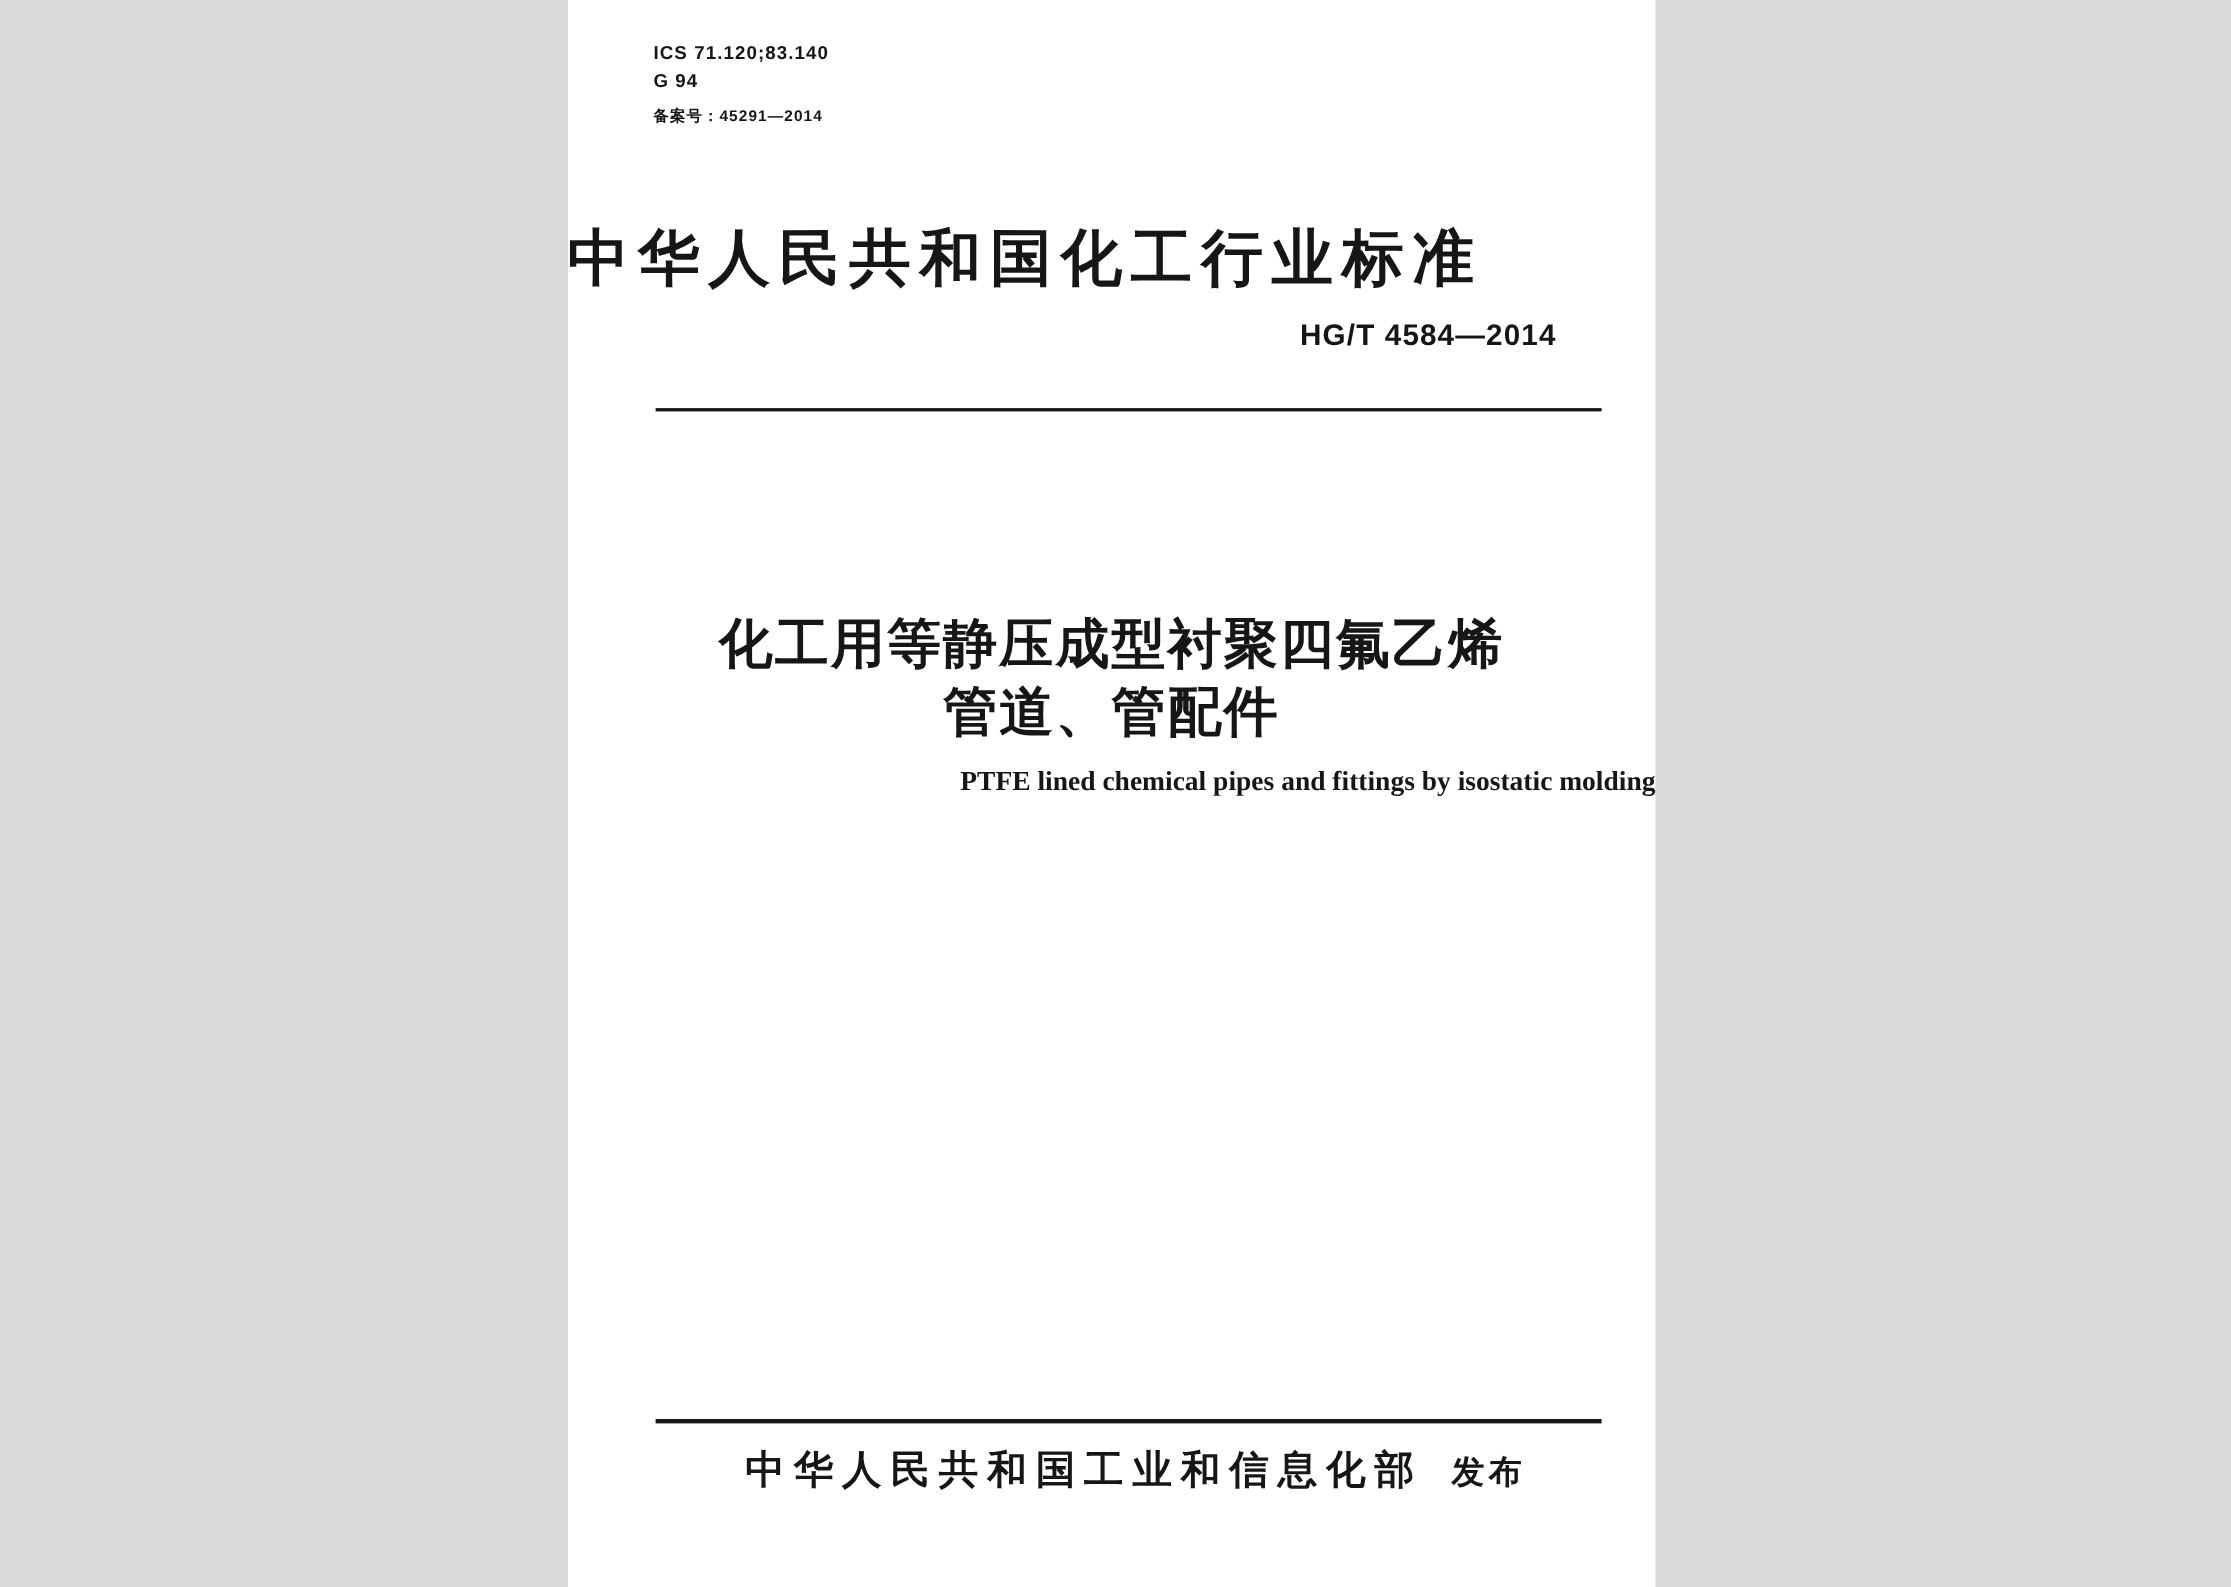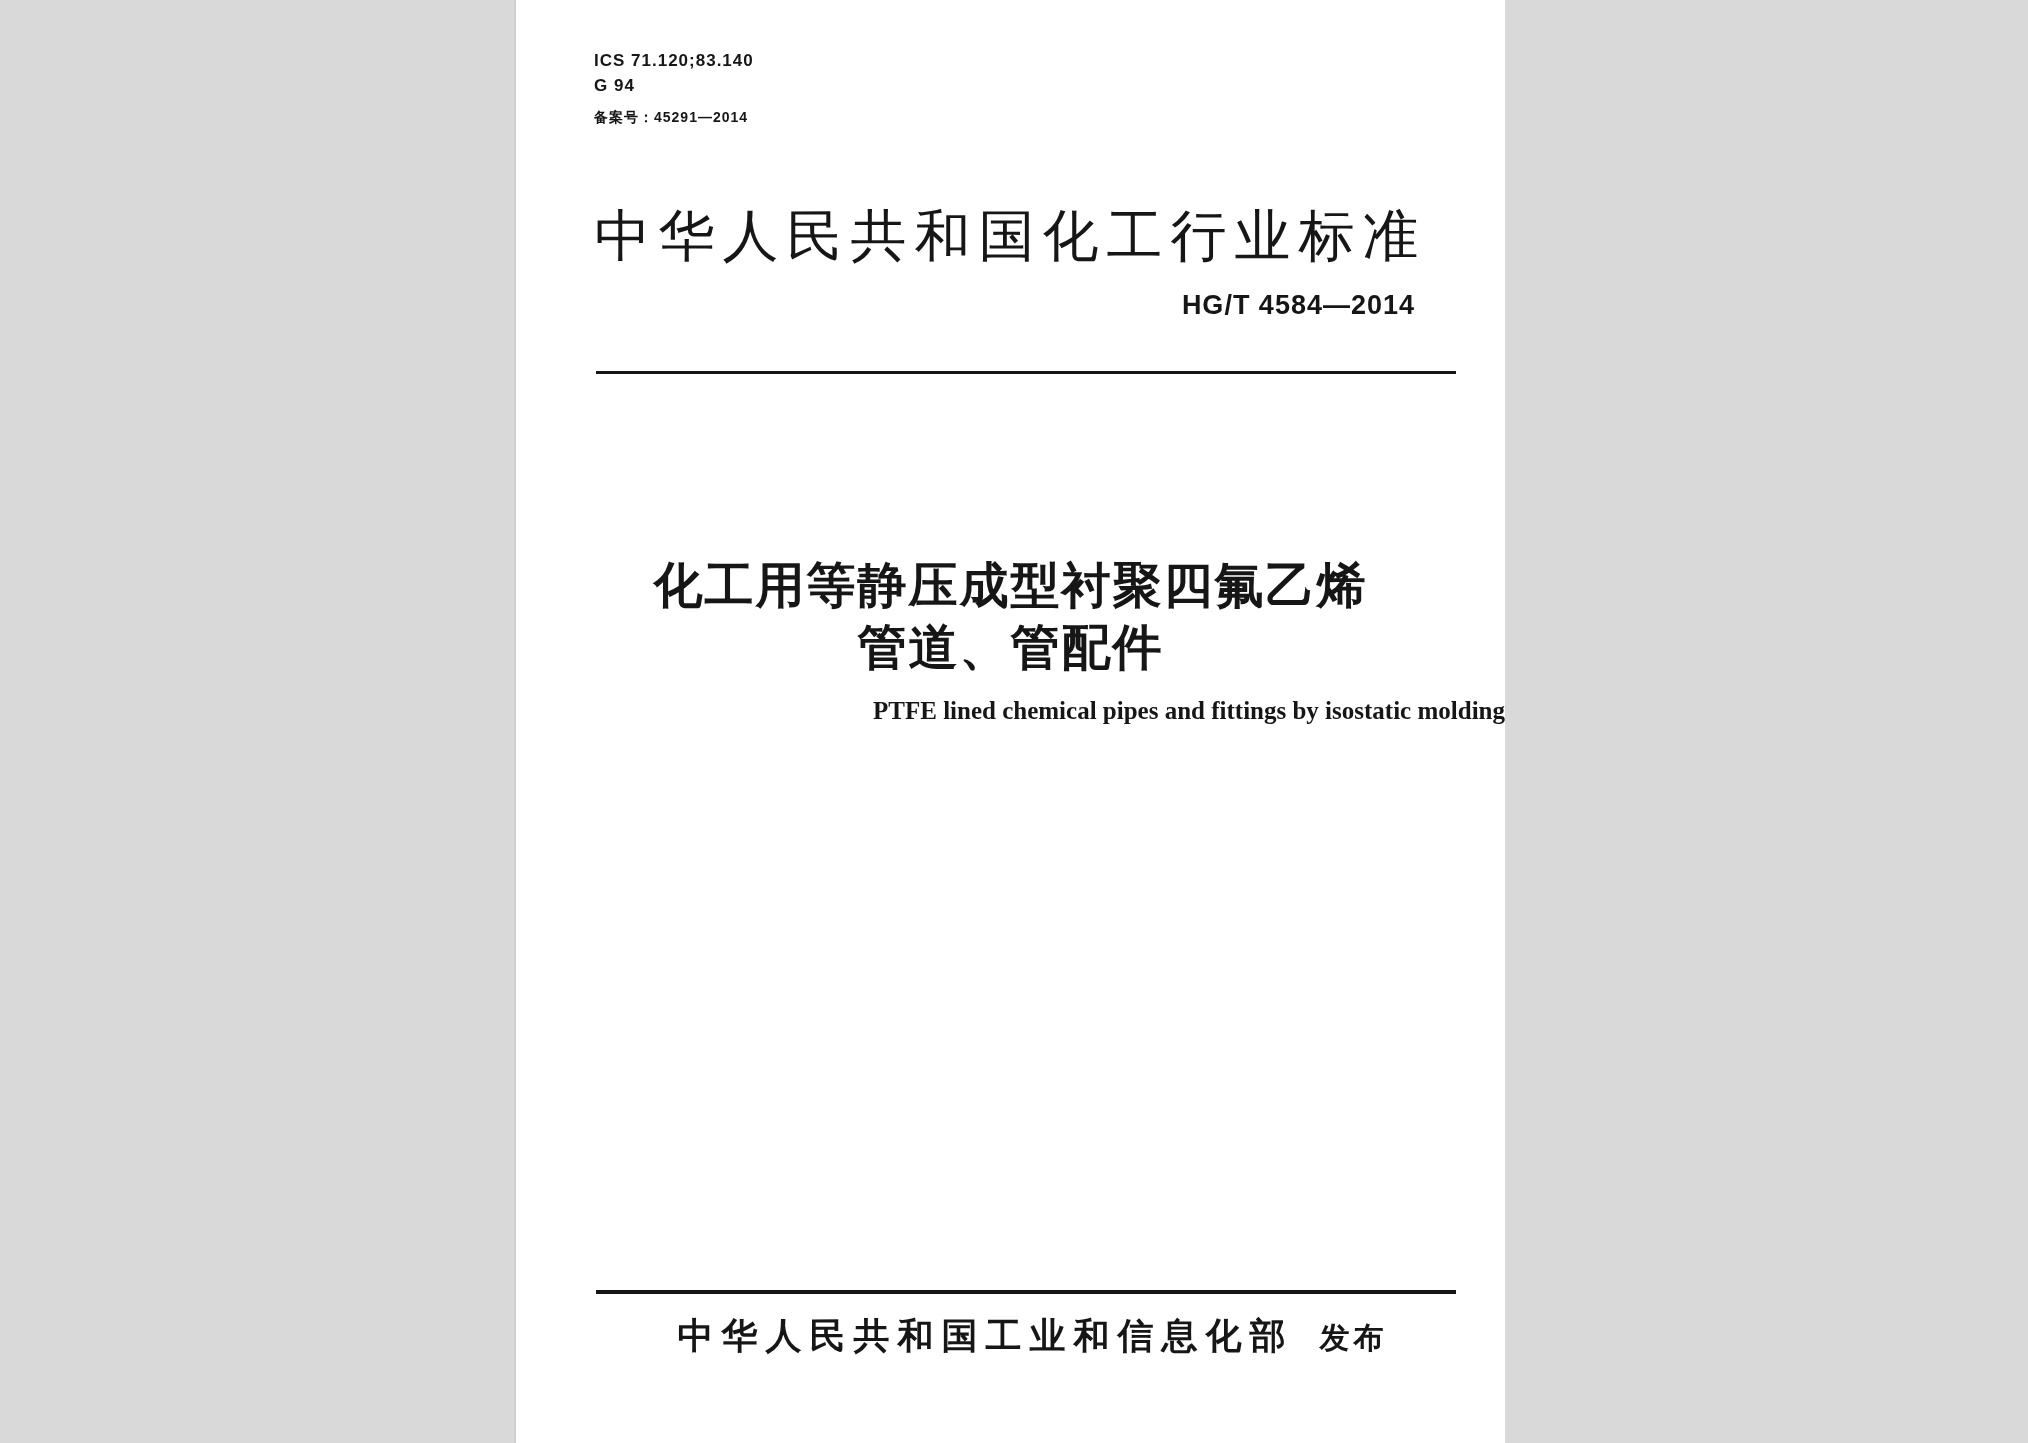--- a/index.html
+++ b/index.html
@@ -19,37 +19,36 @@
   }
   .canvas{position:absolute;inset:0;}
   .page{
     position:absolute;
     left:514px;top:0;
     width:991px;height:1443px;
     background:var(--page);
     border-left:2px solid #cfcfcf;
   }
   .meta{
-    position:absolute;left:78px;top:48px;
+    position:absolute;left:78px;top:36px;
     font-family:"Liberation Sans","DejaVu Sans",sans-serif;
     font-weight:700;
   }
   .meta .line{font-size:17px;line-height:25px;letter-spacing:1px;}
   .meta .record{font-size:14px;line-height:27px;margin-top:6px;letter-spacing:1px;}
   .logo{
     position:absolute;top:44px;right:130px;
     font-family:"Liberation Serif","DejaVu Serif",serif;
     font-weight:700;
     font-size:132px;line-height:1;
     letter-spacing:-2px;
   }
   .header-title{
     position:absolute;top:206px;left:0;width:100%;
-    text-align:center;
-    font-weight:400;
+    font-weight:700;
     font-size:56px;line-height:1.1;
     letter-spacing:8px;
     white-space:nowrap;
   }
   .std-no{
     position:absolute;top:290px;right:90px;
     font-family:"Liberation Sans","DejaVu Sans",sans-serif;
     font-weight:700;
     font-size:27px;letter-spacing:1px;
   }

